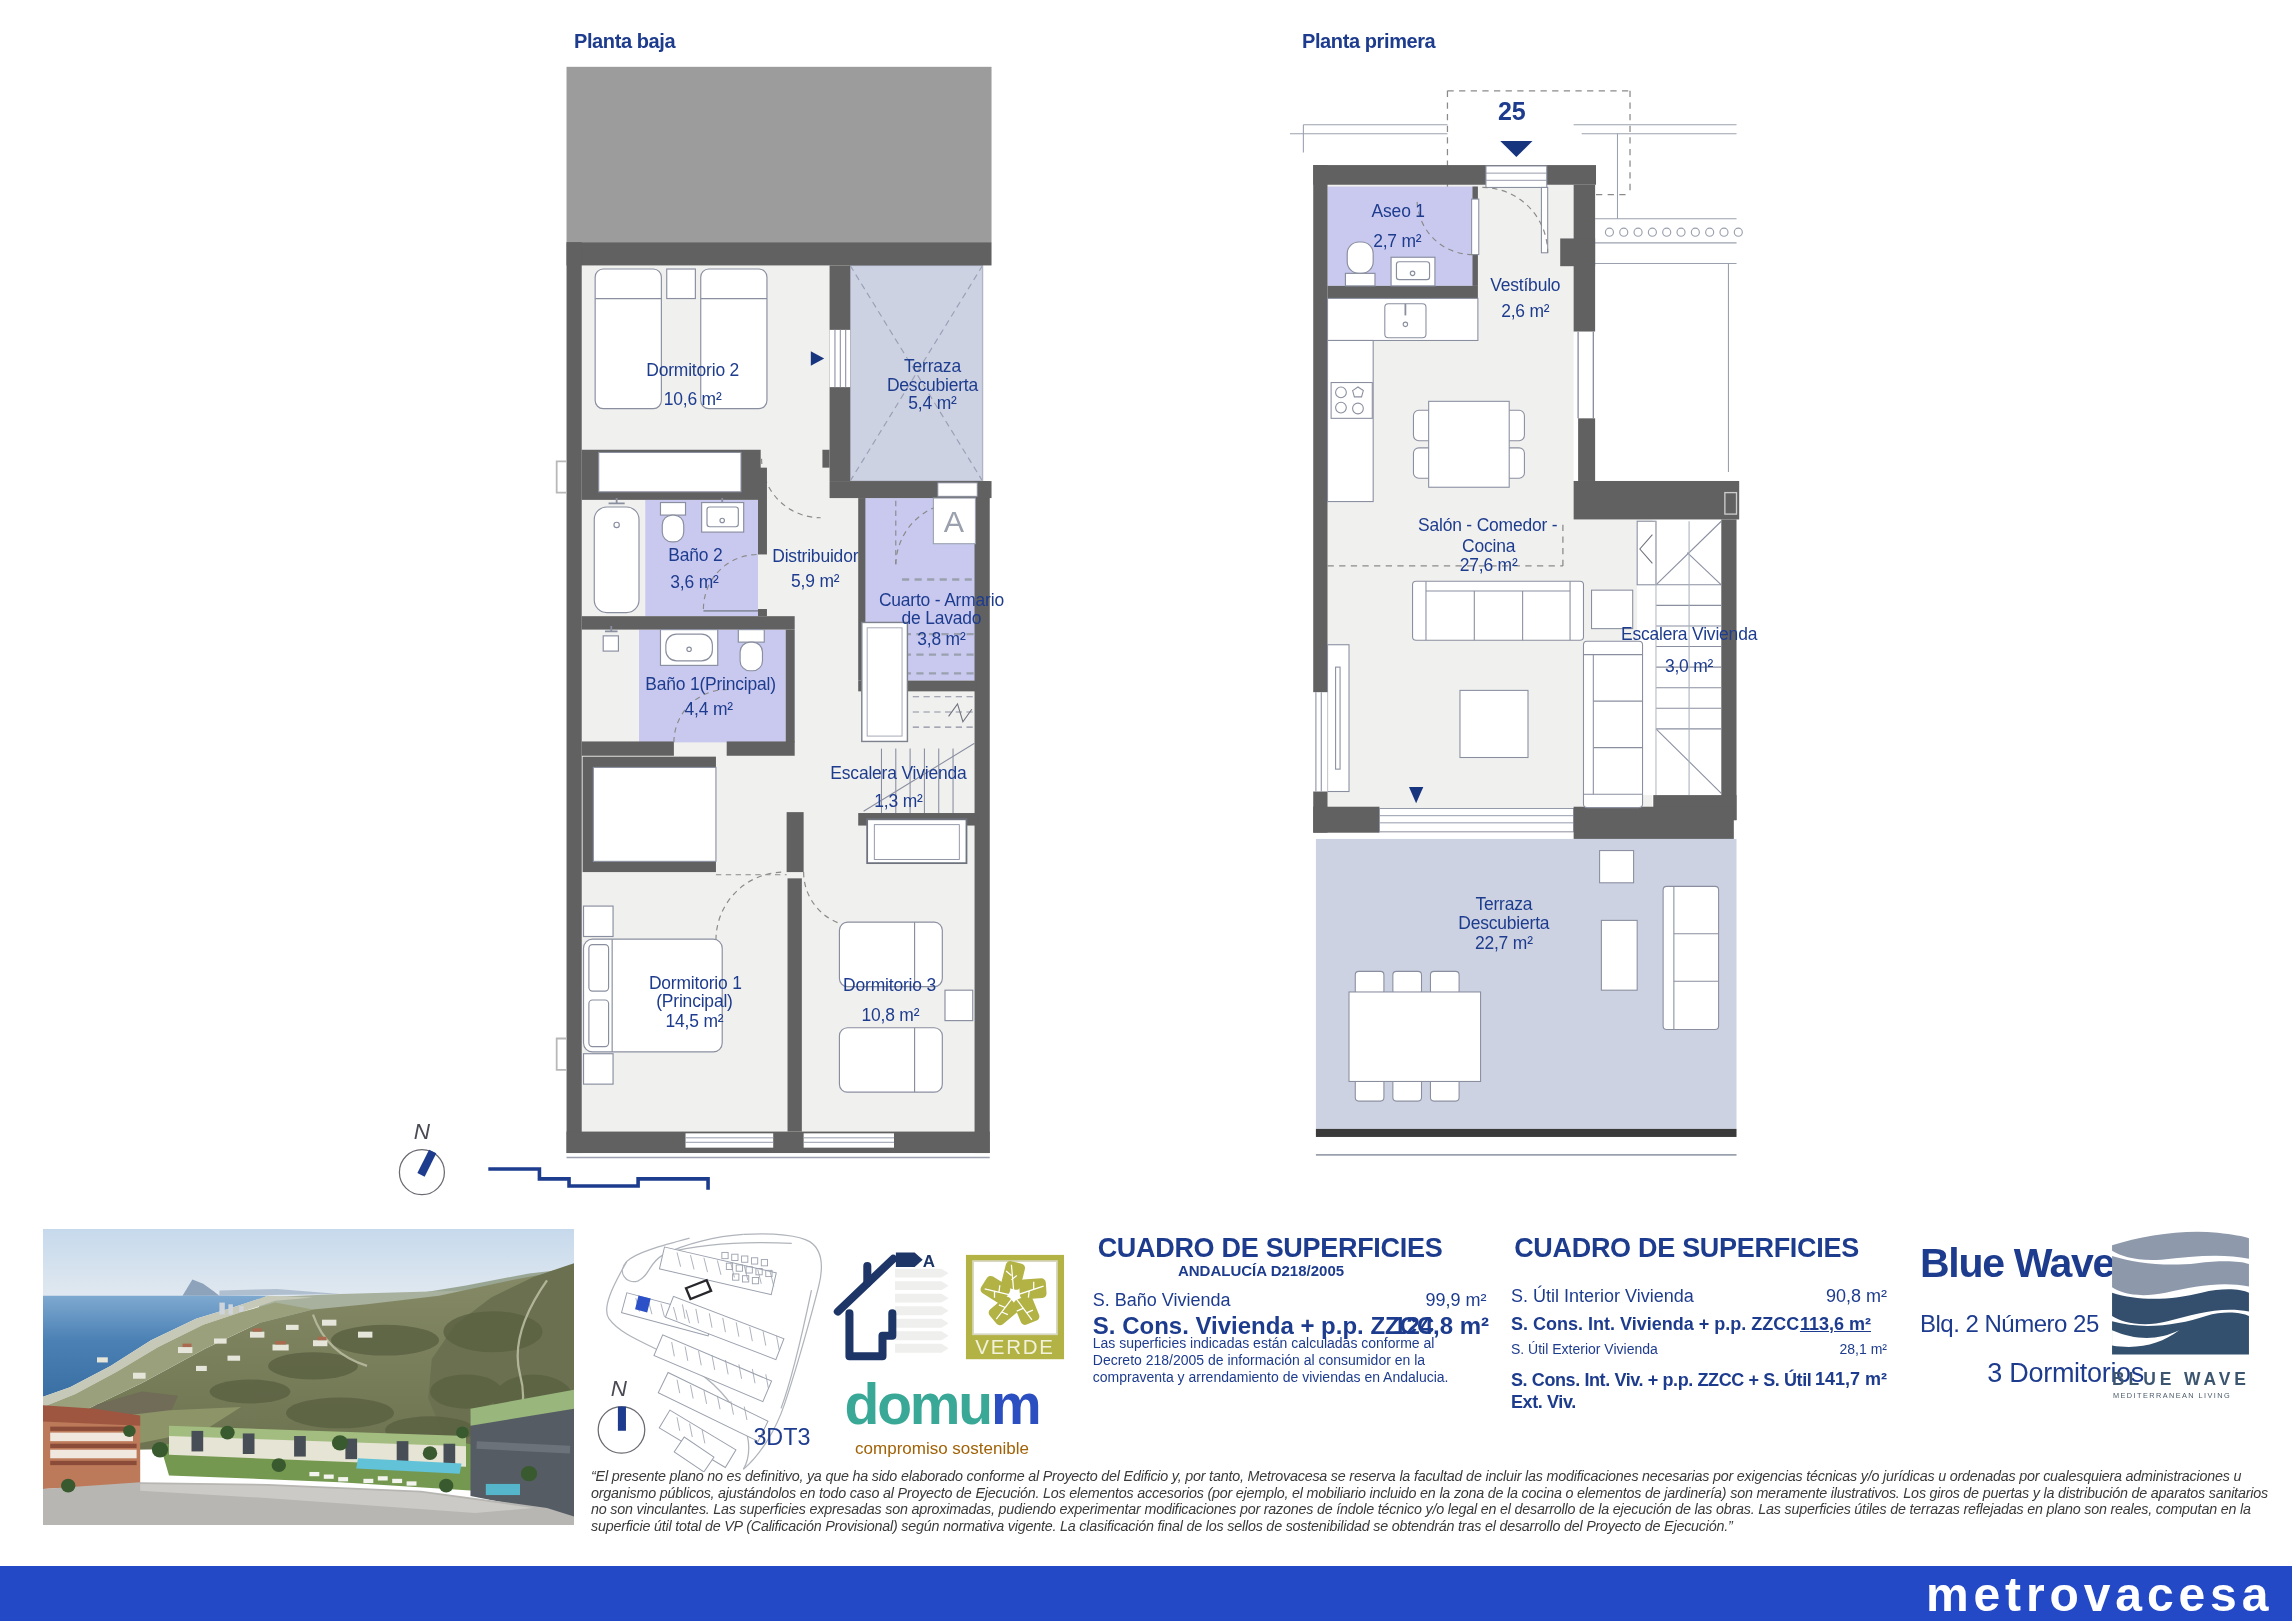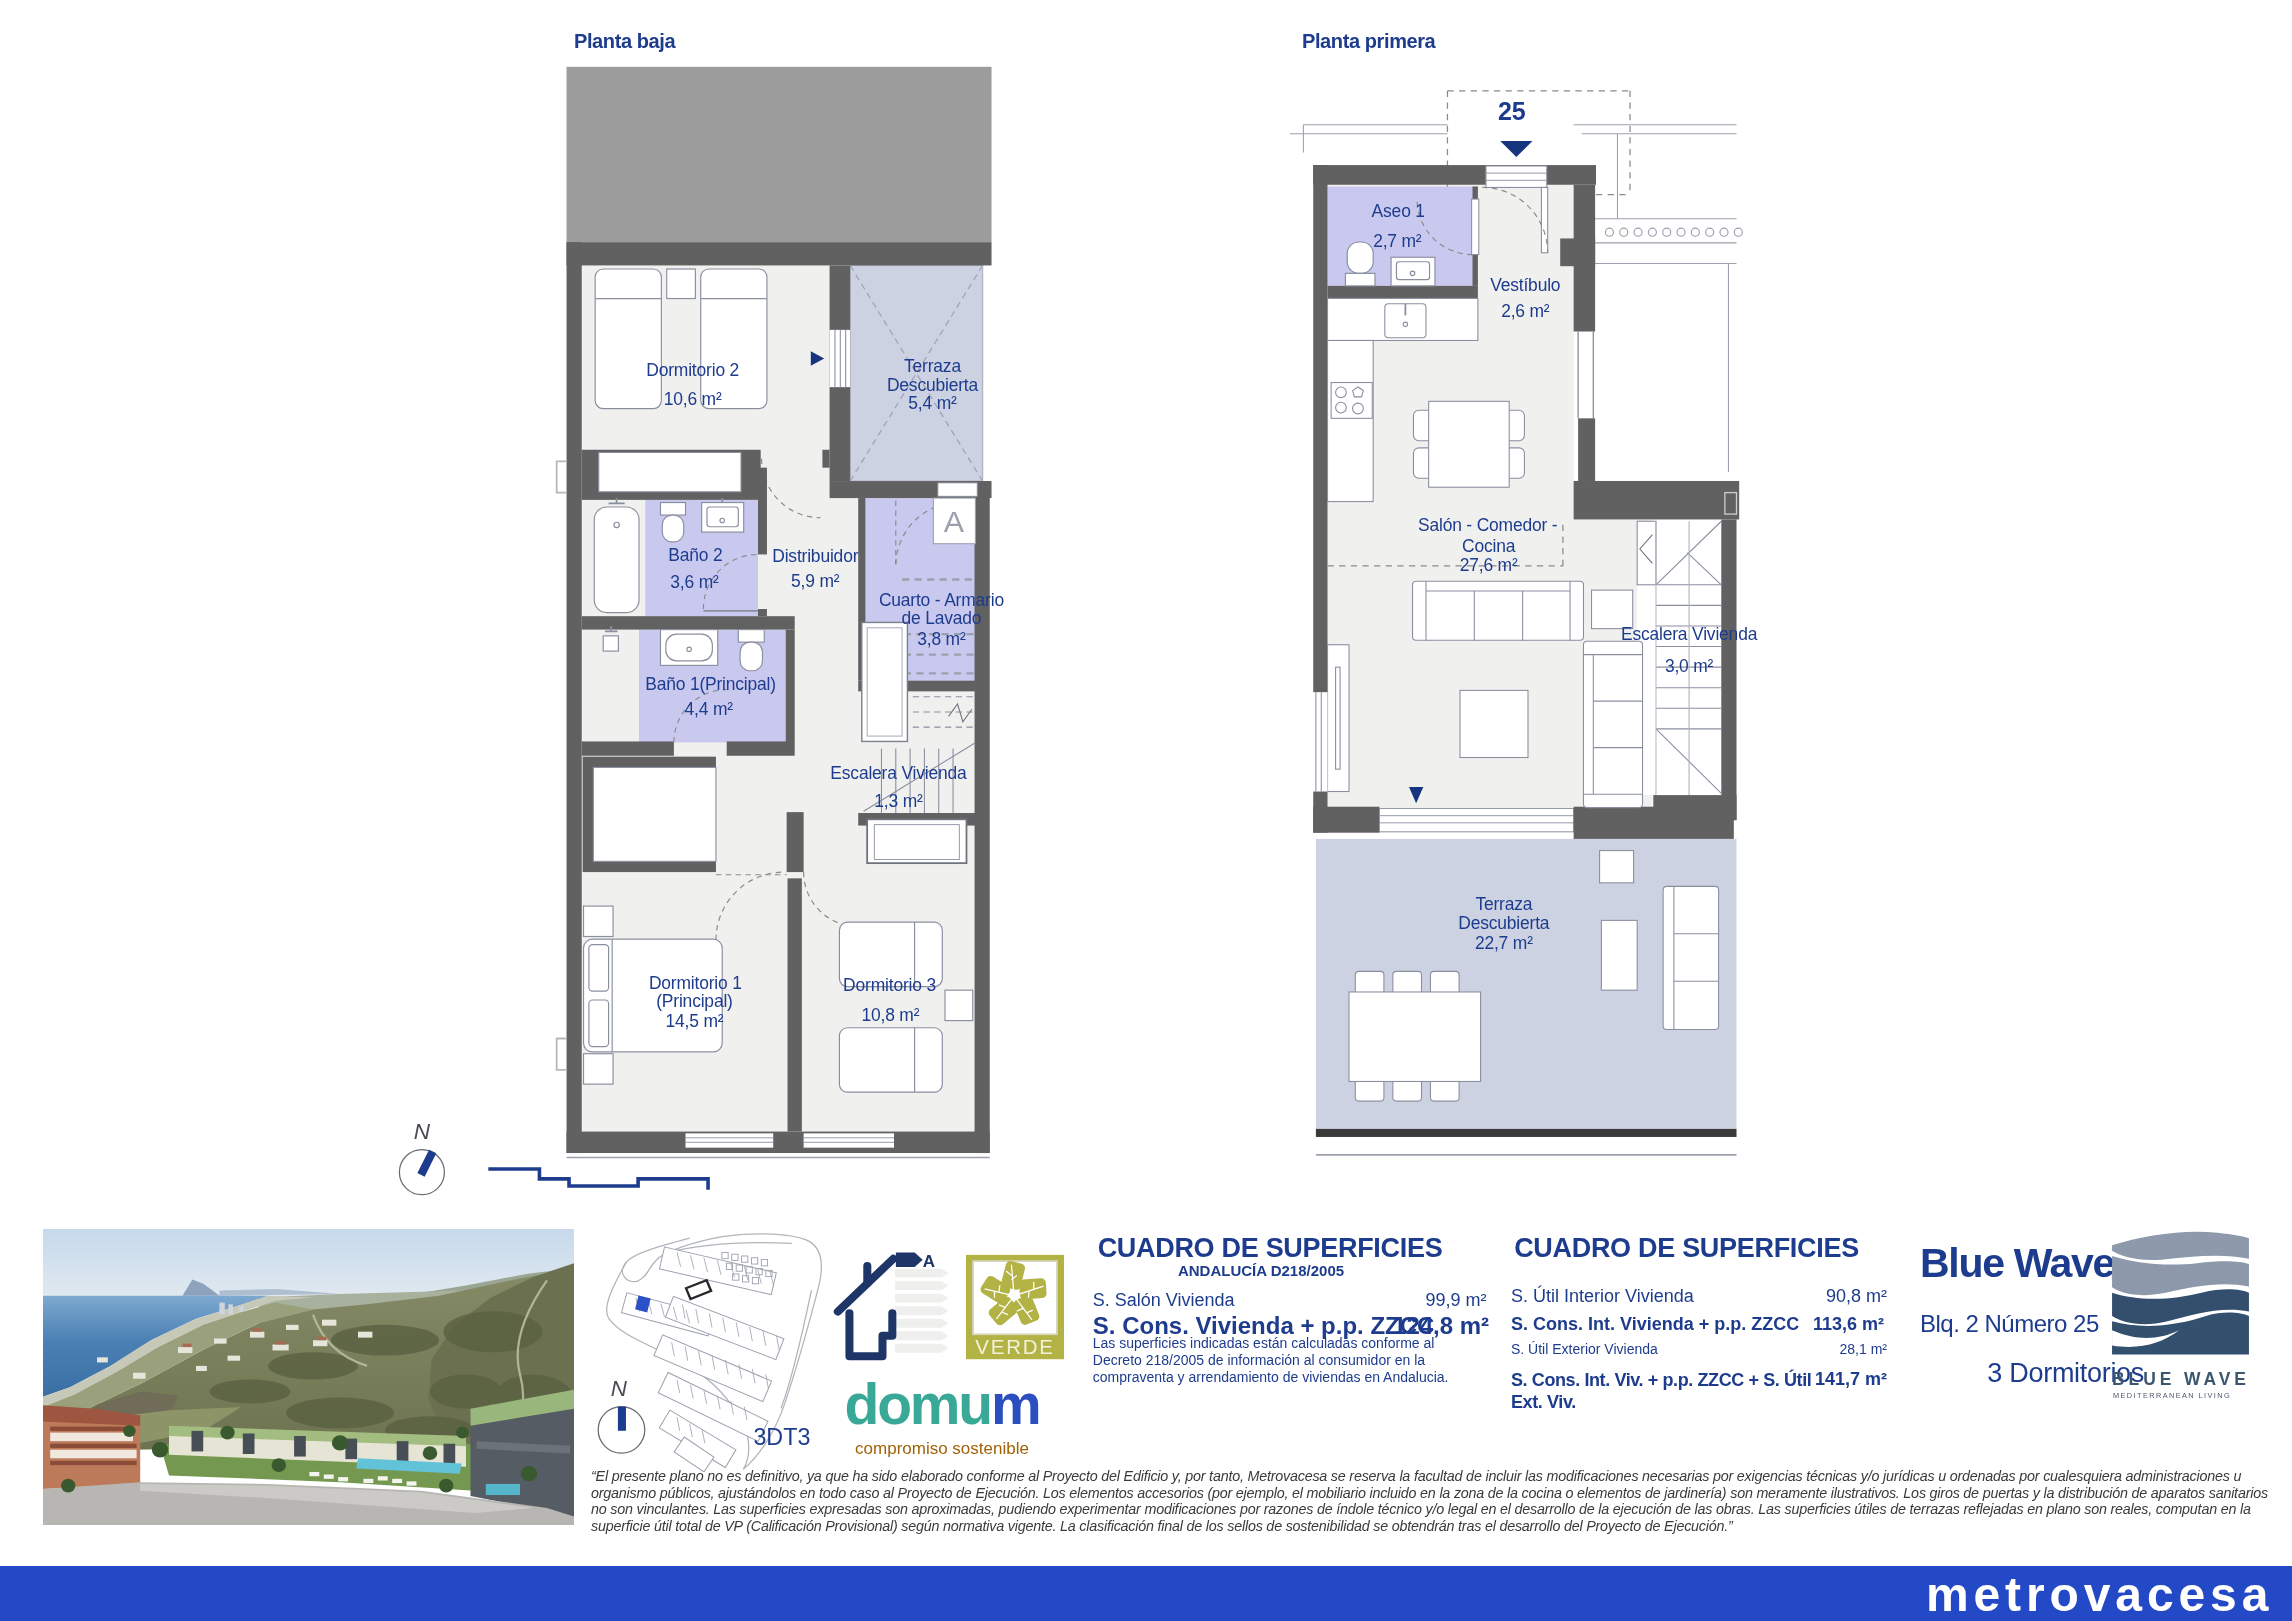--- a/index.html
+++ b/index.html
@@ -756,39 +756,39 @@
 
 <div class="abs" style="left:837px;top:1379px;width:210px;text-align:center;">
   <div style="font-size:57px;line-height:51px;font-weight:bold;letter-spacing:-2.2px;color:#3aa897;">domu<span style="color:#2b4fc0;">m</span></div>
   <div style="font-size:17px;line-height:18px;color:#a16207;margin-top:10px;">compromiso sostenible</div>
 </div>
 
 <div class="abs" style="left:1091px;top:1234px;width:399px;color:#1e3c8e;">
   <div style="text-align:center;width:358px;font-size:27px;font-weight:bold;line-height:28px;letter-spacing:-0.3px;">CUADRO DE SUPERFICIES</div>
   <div style="text-align:center;width:340px;font-size:15px;font-weight:bold;line-height:17px;">ANDALUCÍA D218/2005</div>
   <div style="position:relative;height:20.6px;margin-top:10.7px;font-size:18px;">
-    <span style="position:absolute;left:1.8px;">S. Salón Vivienda</span>
+    <span style="position:absolute;left:1.8px;">S. Baño Vivienda</span>
     <span style="position:absolute;right:3.6px;">99,9 m²</span>
   </div>
   <div style="position:relative;height:20.6px;margin-top:1.8px;font-size:24px;font-weight:bold;">
     <span style="position:absolute;left:1.8px;">S. Cons. Vivienda + p.p. ZZCC</span>
     <span style="position:absolute;right:0.9px;">124,8 m²</span>
   </div>
   <div style="font-size:14px;line-height:16.6px;margin-top:2.7px;padding-left:1.8px;width:358px;">Las superficies indicadas están calculadas conforme al Decreto 218/2005 de información al consumidor en la compraventa y arrendamiento de viviendas en Andalucia.</div>
 </div>
 
 <div class="abs" style="left:1511px;top:1234px;width:376px;color:#1e3c8e;">
   <div style="text-align:center;width:351px;font-size:27px;font-weight:bold;line-height:28px;letter-spacing:-0.3px;">CUADRO DE SUPERFICIES</div>
   <div style="position:relative;height:19.7px;margin-top:24px;font-size:18px;">
     <span style="position:absolute;left:0px;">S. Útil Interior Vivienda</span>
     <span style="position:absolute;right:0px;">90,8 m²</span>
   </div>
   <div style="position:relative;height:19.7px;margin-top:8px;font-size:18px;font-weight:bold;">
     <span style="position:absolute;left:0px;">S. Cons. Int. Vivienda + p.p. ZZCC</span>
-    <span style="position:absolute;right:3px;">113,6 m²</span>
+    <span style="position:absolute;right:16px;text-decoration:underline;">113,6 m²</span>
   </div>
   <div style="position:relative;height:19.7px;margin-top:8px;font-size:14px;">
     <span style="position:absolute;left:0px;">S. Útil Exterior Vivienda</span>
     <span style="position:absolute;right:0px;">28,1 m²</span>
   </div>
   <div style="position:relative;height:39px;margin-top:8px;font-size:18px;font-weight:bold;">
     <span style="position:absolute;left:0px;width:319px;line-height:22.4px;letter-spacing:-0.4px;">S. Cons. Int. Viv. + p.p. ZZCC + S. Útil Ext. Viv.</span>
     <span style="position:absolute;right:0px;">141,7 m²</span>
   </div>
 </div>

